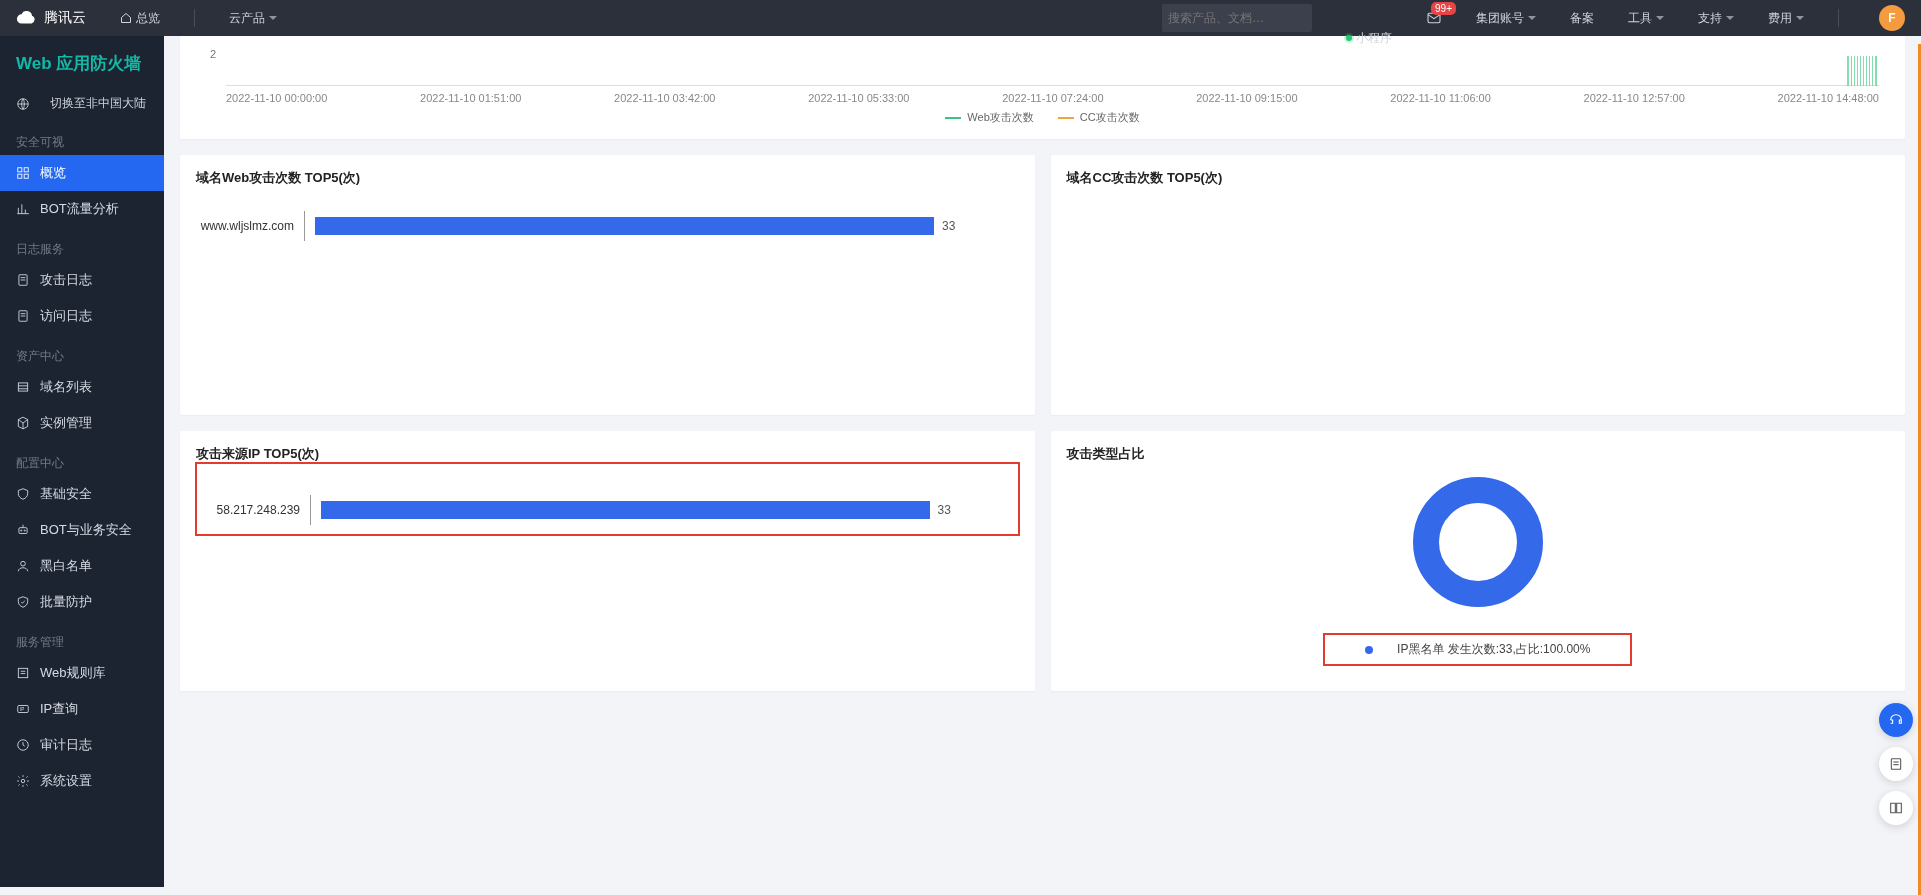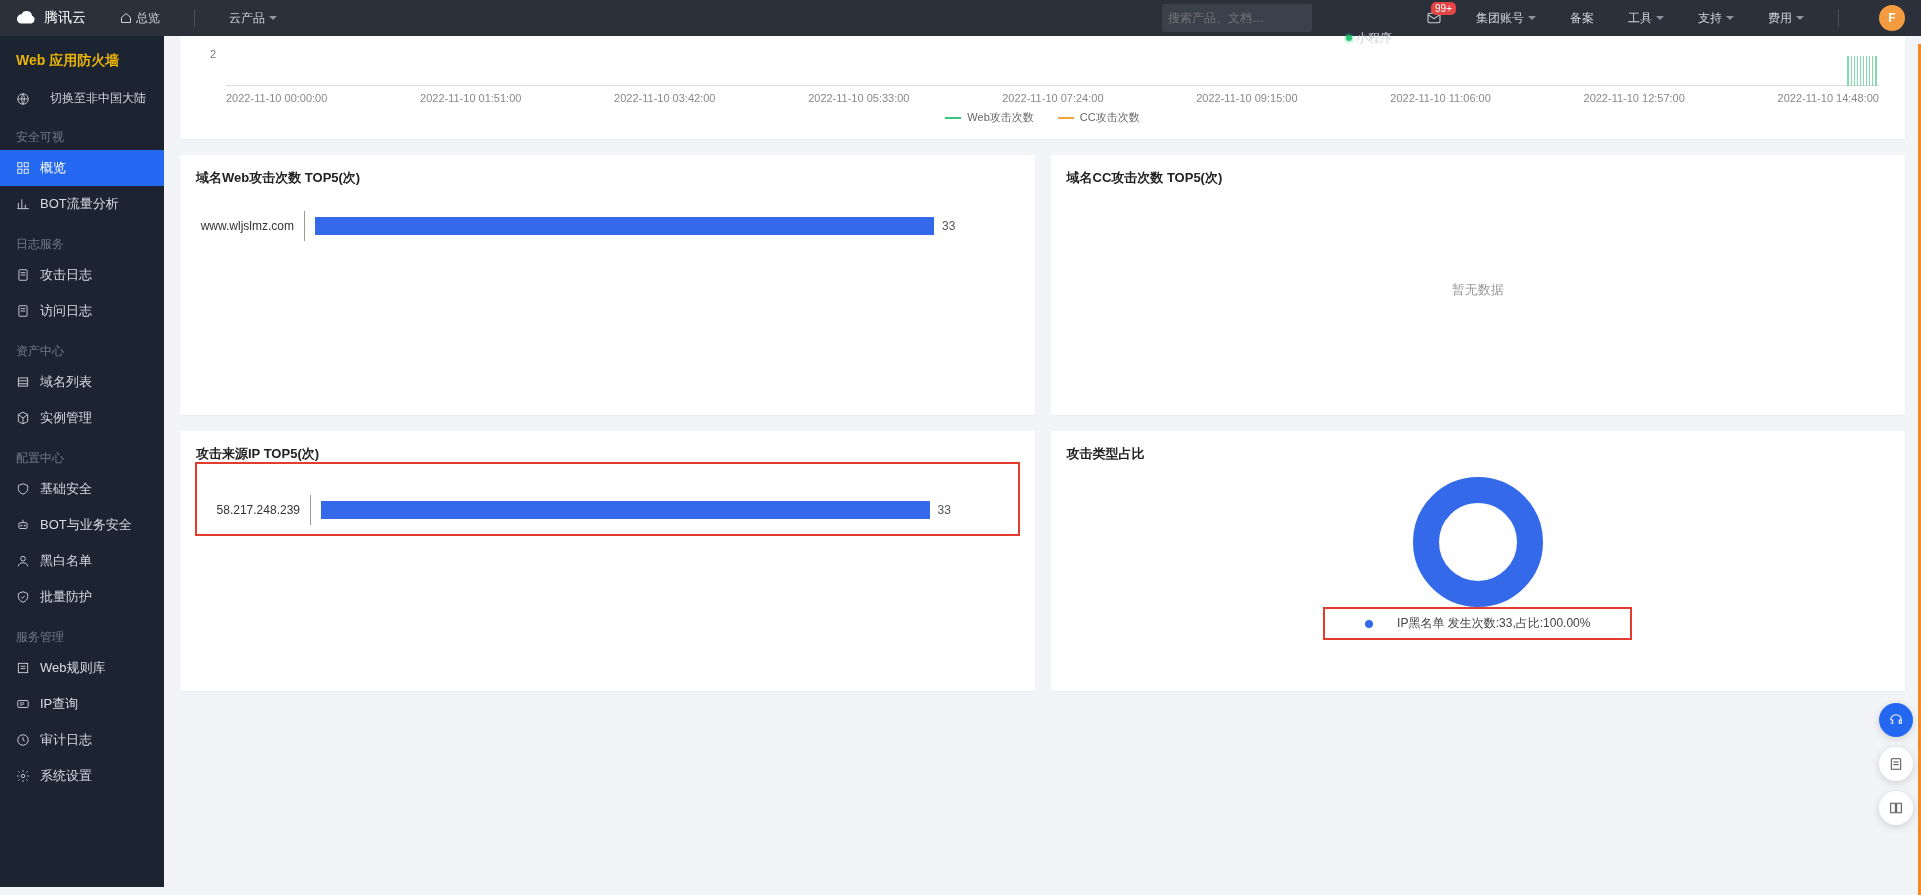--- a/index.html
+++ b/index.html
@@ -19,21 +19,21 @@
   .mail svg { width: 16px; height: 16px; stroke: #cfd3dc; }
   .mail .badge { position: absolute; top: -8px; right: -14px; background: #e54545; color: #fff; border-radius: 5px; font-size: 10px; padding: 0 4px; line-height: 13px; }
   .group { display: inline-flex; align-items: center; gap: 4px; color: #cfd3dc; }
   .avatar { width: 26px; height: 26px; border-radius: 50%; background: #f59b3f; color: #fff; display: flex; align-items: center; justify-content: center; font-weight: 600; margin-left: 6px; }
   .topdiv { width: 1px; height: 18px; background: #484d59; }
   .caret { width: 0; height: 0; border-left: 4px solid transparent; border-right: 4px solid transparent; border-top: 4px solid #8c93a3; display: inline-block; }
   
   .page { display: flex; height: calc(100% - 44px); }
   
   .sidebar { width: 164px; background: #1c2431; color: #cfd3dc; overflow-y: auto; flex-shrink: 0; position: relative; }
-  .sidebar .title { color: #eab308; font-size: 14px; font-weight: 600; padding: 16px 16px 12px; }
+  .sidebar .title { color: #14b8a6; font-size: 17px; font-weight: 600; padding: 16px 16px 12px; }
   .sidebar .switch { padding: 8px 16px; display: flex; align-items: center; gap: 20px; color: #cfd3dc; cursor: pointer; font-size: 12px; }
   .sidebar .section { color: #727a8a; font-size: 12px; padding: 14px 16px 4px; }
   .sidebar .item { padding: 9px 16px; display: flex; align-items: center; gap: 10px; cursor: pointer; font-size: 13px; color: #d6dae3; }
   .sidebar .item.active { background: #2468f2; color: #fff; }
   .sidebar .icon { width: 14px; height: 14px; flex-shrink: 0; display: inline-flex; }
   .sidebar .icon svg { width: 14px; height: 14px; stroke: currentColor; fill: none; stroke-width: 1.5; }
   .sidebar::-webkit-scrollbar { width: 6px; }
   
   .main { flex: 1; overflow-y: auto; padding: 0 16px 20px 16px; position: relative; }
   .main::-webkit-scrollbar { width: 10px; }
@@ -54,21 +54,21 @@
   .barrow .lbl { width: 98px; text-align: right; color: #333; font-size: 12px; }
   .barrow .axis0 { width: 1px; height: 30px; background: #999; }
   .barrow .barwrap { flex: 1; display: flex; align-items: center; gap: 8px; }
   .barrow .bar { height: 18px; background: #3469ea; }
   .barrow .val { color: #555; }
   .empty { color: #999; font-size: 13px; text-align: center; padding: 94px 0; }
   .panel.tall { min-height: 260px; }
   .hl-red { outline: 2px solid #e33b2e; outline-offset: -1px; padding: 8px 6px 10px; }
   .donut-wrap { display: flex; flex-direction: column; align-items: center; padding: 14px 0 2px; }
   .donut { width: 130px; height: 130px; border-radius: 50%; border: 26px solid #3469ea; }
-  .donut-legend { display: inline-flex; align-items: center; gap: 24px; font-size: 12px; color: #444; }
+  .donut-legend { margin-top: 26px; display: inline-flex; align-items: center; gap: 24px; font-size: 12px; color: #444; }
   .donut-legend .sw { width: 8px; height: 8px; border-radius: 50%; background: #3469ea; }
   .donut-legend.hl { border: 2px solid #e33b2e; padding: 6px 40px; }
   
   .float-tools { position: fixed; right: 8px; bottom: 70px; display: flex; flex-direction: column; gap: 10px; }
   .ftool { width: 34px; height: 34px; border-radius: 50%; background: #fff; box-shadow: 0 2px 8px rgba(0,0,0,.15); display: flex; align-items: center; justify-content: center; cursor: pointer; color: #555; }
   .ftool.primary { background: #2468f2; color: #fff; }
   .ftool svg { width: 16px; height: 16px; stroke: currentColor; fill: none; stroke-width: 1.6; }
   .orange-edge { position: fixed; right: 0; top: 44px; bottom: 0; width: 3px; background: #f08a24; }
 </style>
 </head>
@@ -329,21 +329,20 @@
           <div class="lbl">www.wljslmz.com</div>
           <div class="axis0"></div>
           <div class="barwrap">
             <div class="bar" style="width:88%"></div>
             <span class="val">33</span>
           </div>
         </div>
       </div>
       <div class="panel tall">
         <div class="card-title">域名CC攻击次数 TOP5(次)</div>
-        <div class="empty">暂无数据</div>
       </div>
     </div>
 
     <div class="grid2">
       <div class="panel tall">
         <div class="card-title">攻击来源IP TOP5(次)</div>
         <div class="hl-red">
           <div class="barrow">
             <div class="lbl">58.217.248.239</div>
             <div class="axis0"></div>

